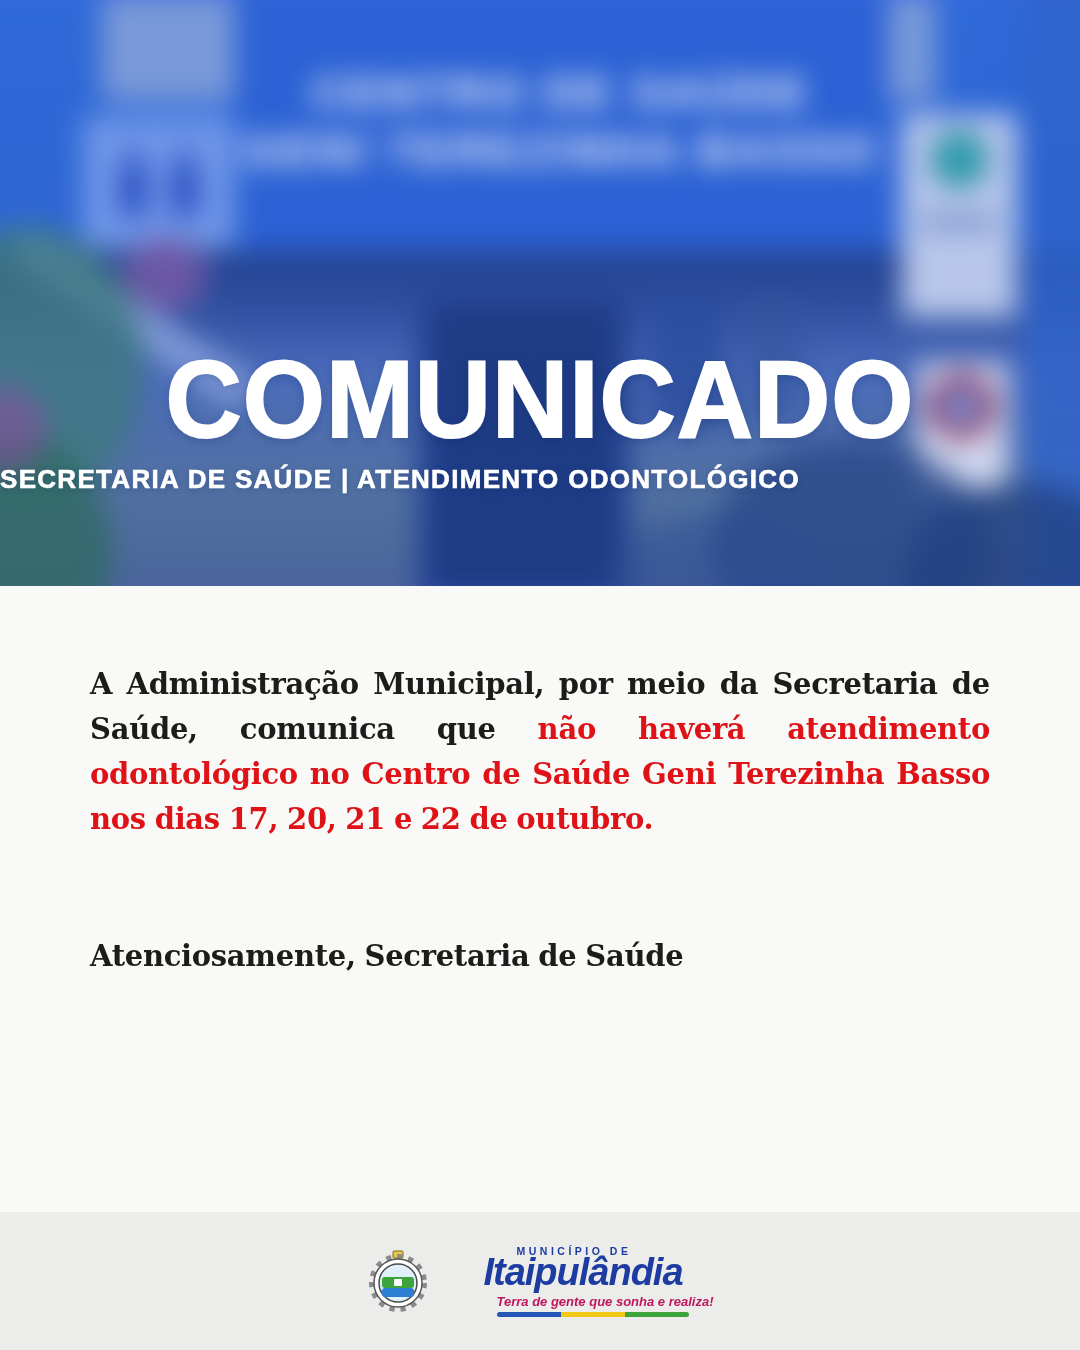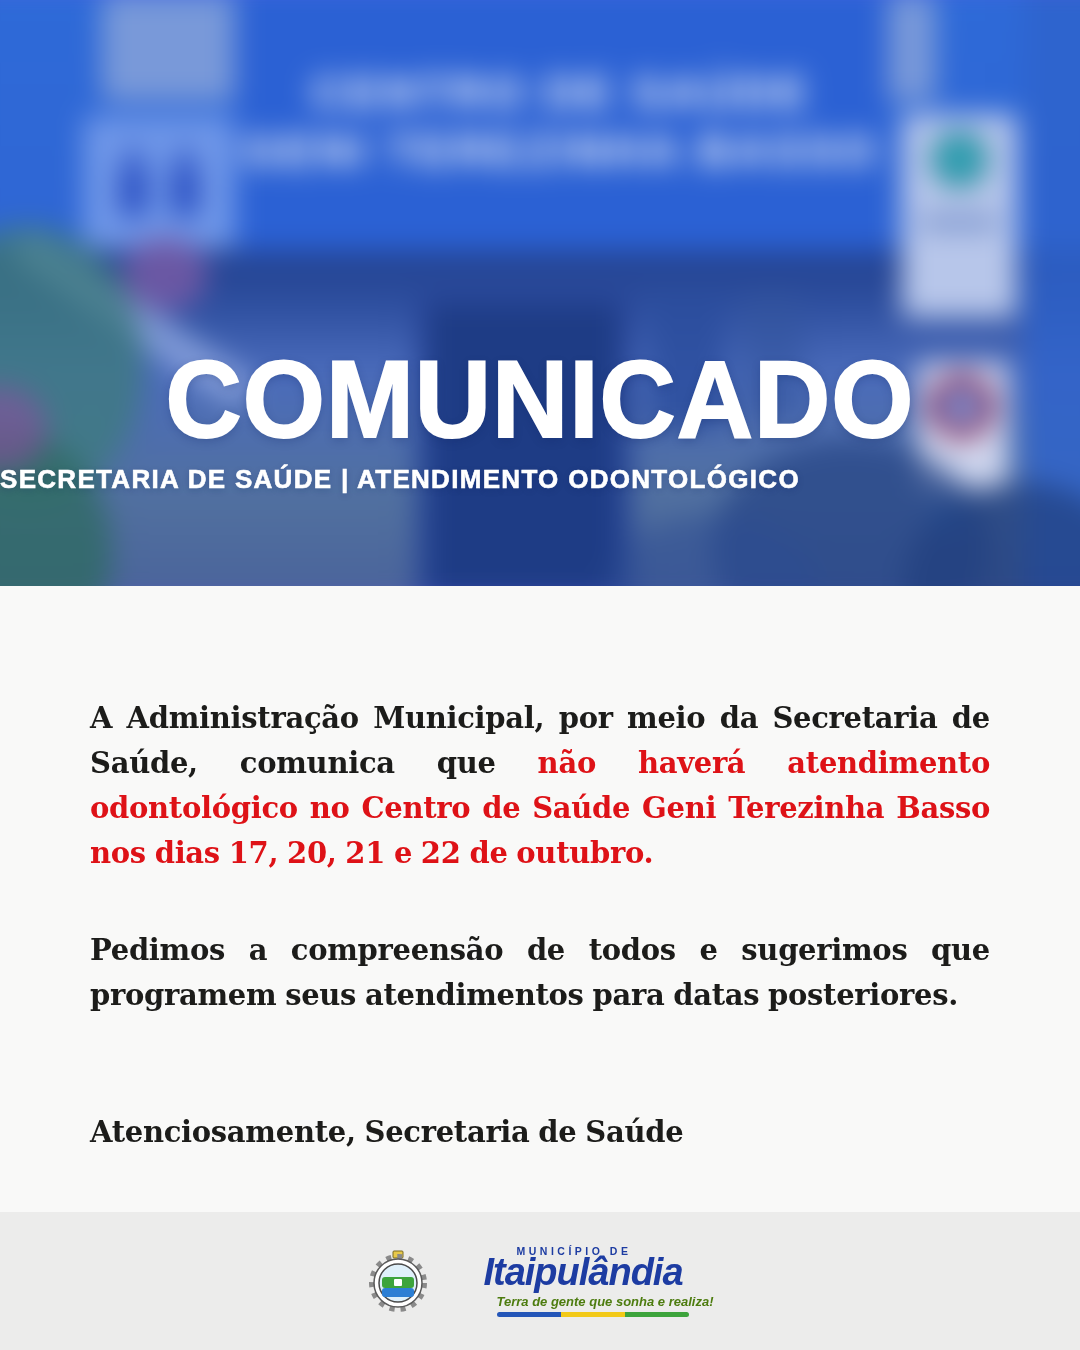--- a/index.html
+++ b/index.html
@@ -49,35 +49,35 @@
   .hero-title{position:absolute;top:344px;width:100%;text-align:center;margin:0;
               color:#ffffff;font-size:110px;font-weight:bold;letter-spacing:1px;line-height:1;
               transform:scaleX(.96);-webkit-text-stroke:2px #ffffff;
               text-shadow:0 3px 10px rgba(10,30,90,.25);}
   .hero-subtitle{position:absolute;top:464px;width:100%;text-align:left;margin:0;
                  color:#ffffff;font-size:26px;font-weight:bold;letter-spacing:1.3px;
                  -webkit-text-stroke:.6px #ffffff;text-shadow:0 2px 6px rgba(10,30,90,.25);}
 
   
   .notice{position:absolute;top:586px;left:0;width:1080px;height:626px;background:#f9f9f8;
-          box-sizing:border-box;padding:110px 90px 0 90px;
+          box-sizing:border-box;padding:76px 90px 0 90px;
           font-family:"DejaVu Serif",serif;font-weight:bold;color:#1c1c1a;}
   .notice p{margin:0;font-size:29px;line-height:1.55;text-align:justify;letter-spacing:-.3px;word-spacing:-1px;}
   .para2{margin-top:52px !important;}
   .red{color:#de1217;}
   .closing{margin-top:92px !important;text-align:right;}
 
   
   .footer{position:absolute;top:1212px;left:0;width:1080px;height:138px;background:#ececeb;
           display:flex;align-items:center;justify-content:center;}
   .brand{display:flex;align-items:center;gap:24px;}
   .brand-text{display:flex;flex-direction:column;}
   .brand-muni{color:#1d3ca2;font-size:10.5px;font-weight:bold;letter-spacing:3.5px;margin-left:64px;margin-bottom:-4px;}
   .brand-name{color:#1d3ca2;font-size:38px;font-weight:bold;font-style:italic;letter-spacing:-1px;line-height:1.05;text-align:center;}
-  .brand-tagline{color:#4d7c0f;font-size:13px;font-weight:bold;font-style:italic;margin-left:44px;margin-top:1px;}
+  .brand-tagline{color:#be185d;font-size:13px;font-weight:bold;font-style:italic;margin-left:44px;margin-top:1px;}
   .brand-bar{display:flex;height:5px;width:192px;margin-left:44px;margin-top:3px;border-radius:3px;overflow:hidden;}
   .brand-bar span{flex:1;height:100%;}
   .bar-blue{background:#2456b8;}
   .bar-yellow{background:#f2c918;}
   .bar-green{background:#3da43c;}
 </style>
 </head>
 <body>
 
 <div class="poster">
@@ -118,21 +118,20 @@
       <div class="abs foliage flower2"></div>
     </div>
     <div class="hero-text">
       <h1 class="hero-title">COMUNICADO</h1>
       <div class="hero-subtitle">SECRETARIA DE SAÚDE | ATENDIMENTO ODONTOLÓGICO</div>
     </div>
   </div>
 
   <div class="notice">
     <p><span>A Administração Municipal, por meio da Secretaria de Saúde, comunica que</span> <span class="red">não haverá atendimento odontológico no Centro de Saúde Geni Terezinha Basso nos dias 17, 20, 21 e 22 de outubro.</span></p>
-    <p class="para2">Pedimos a compreensão de todos e sugerimos que programem seus atendimentos para datas posteriores.</p>
     <p class="closing">Atenciosamente, Secretaria de Saúde</p>
   </div>
 
   <div class="footer">
     <div class="brand">
       <svg width="62" height="62" viewBox="0 0 62 62">
         <rect x="26" y="1" width="10" height="7" rx="1" fill="#e8c94a" stroke="#7a6a20" stroke-width="1"></rect>
         <circle cx="31" cy="33" r="26" fill="none" stroke="#8a8a8a" stroke-width="6" stroke-dasharray="5 6"></circle>
         <circle cx="31" cy="33" r="24" fill="#ffffff" stroke="#5a5a5a" stroke-width="1.5"></circle>
         <circle cx="31" cy="33" r="19" fill="#dff0fa" stroke="#4a4a4a" stroke-width="1.5"></circle>

